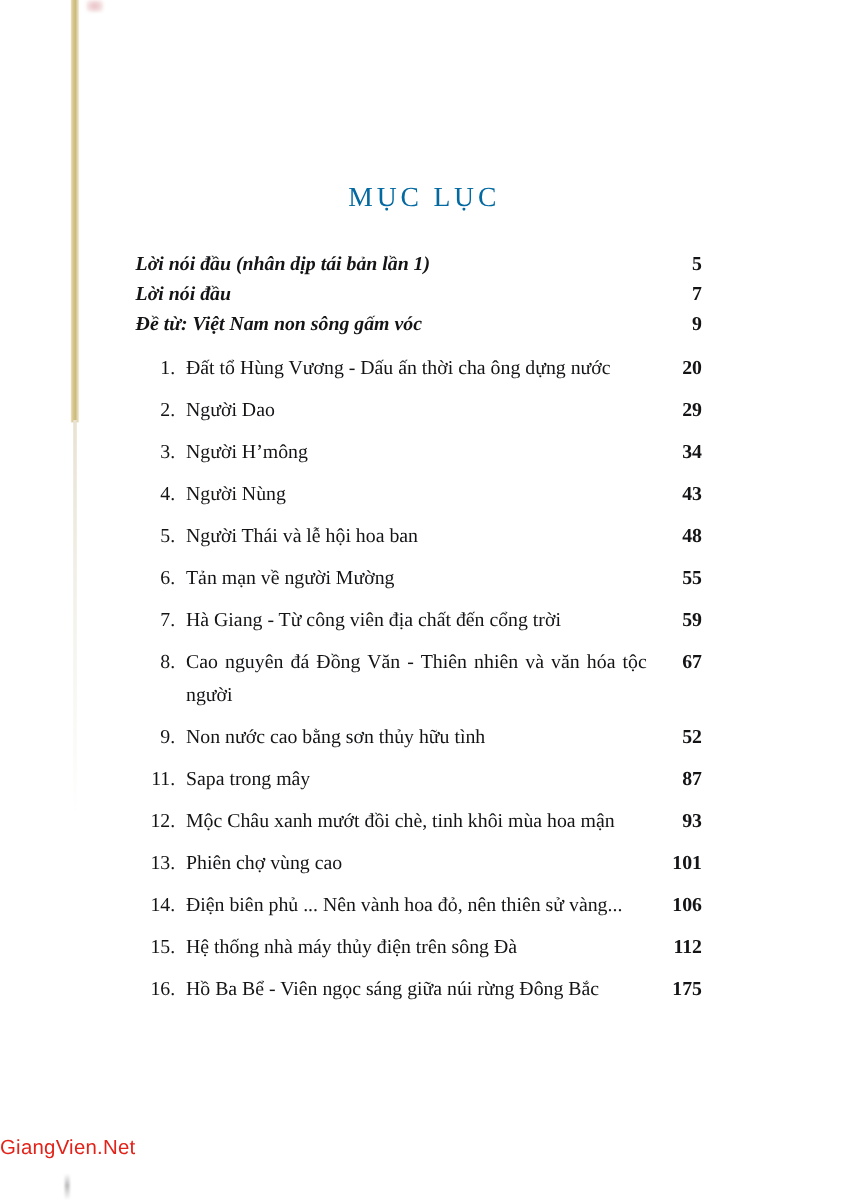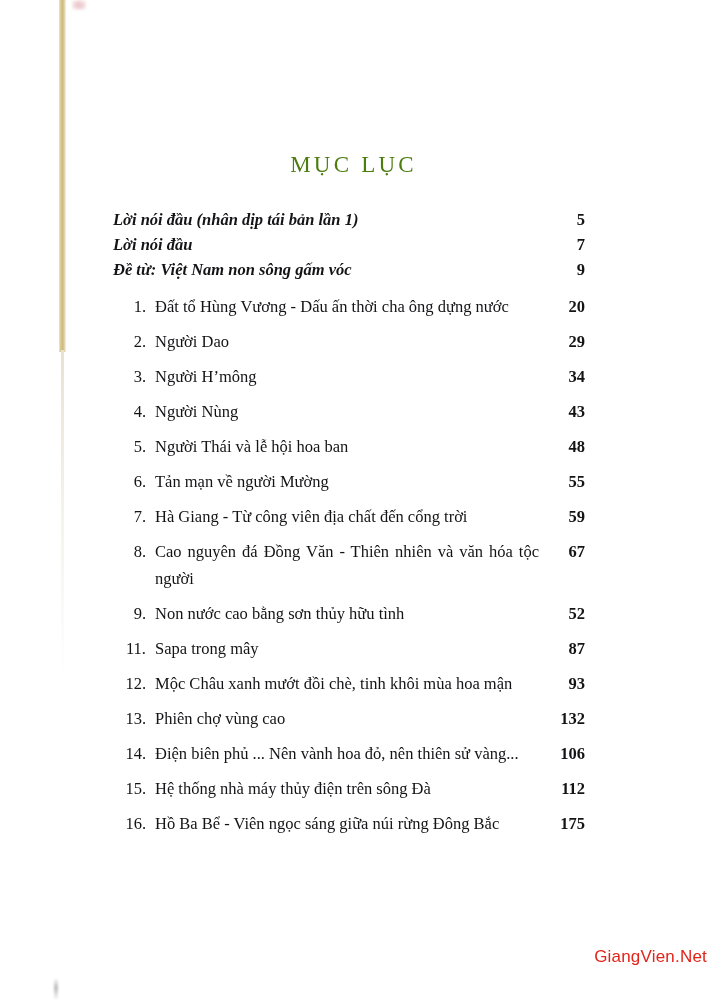--- a/index.html
+++ b/index.html
@@ -67,21 +67,21 @@
 
   .toc-title {
     position: absolute;
     left: 0;
     right: 0;
     top: 152px;
     text-align: center;
     font-size: 23px;
     letter-spacing: 3.2px;
     font-weight: 400;
-    color: #4d7c0f;
+    color: #0369a1;
   }
 
   .toc-body {
     position: absolute;
     left: 113px;
     top: 207px;
     width: 472px;
   }
 
   
@@ -129,21 +129,21 @@
     white-space: nowrap;
     font-weight: bold;
   }
 
   
   .watermark {
     position: absolute;
     left: 0;
     right: 0;
     top: 947px;
-    text-align: right;
+    text-align: left;
     font-family: "Liberation Sans", "DejaVu Sans", sans-serif;
     font-size: 17px;
     font-weight: 400;
     color: #e2231a;
     letter-spacing: 0.2px;
   }
 </style>
 </head>
 <body>
 
@@ -227,21 +227,21 @@
           <span class="ch-page">87</span>
         </div>
         <div class="chapter-row">
           <span class="ch-num">12.</span>
           <span class="ch-text">Mộc Châu xanh mướt đồi chè, tinh khôi mùa hoa mận</span>
           <span class="ch-page">93</span>
         </div>
         <div class="chapter-row one-line">
           <span class="ch-num">13.</span>
           <span class="ch-text">Phiên chợ vùng cao</span>
-          <span class="ch-page">132</span>
+          <span class="ch-page">101</span>
         </div>
         <div class="chapter-row">
           <span class="ch-num">14.</span>
           <span class="ch-text">Điện biên phủ ... Nên vành hoa đỏ, nên thiên sử vàng...</span>
           <span class="ch-page">106</span>
         </div>
         <div class="chapter-row one-line">
           <span class="ch-num">15.</span>
           <span class="ch-text">Hệ thống nhà máy thủy điện trên sông Đà</span>
           <span class="ch-page">112</span>

